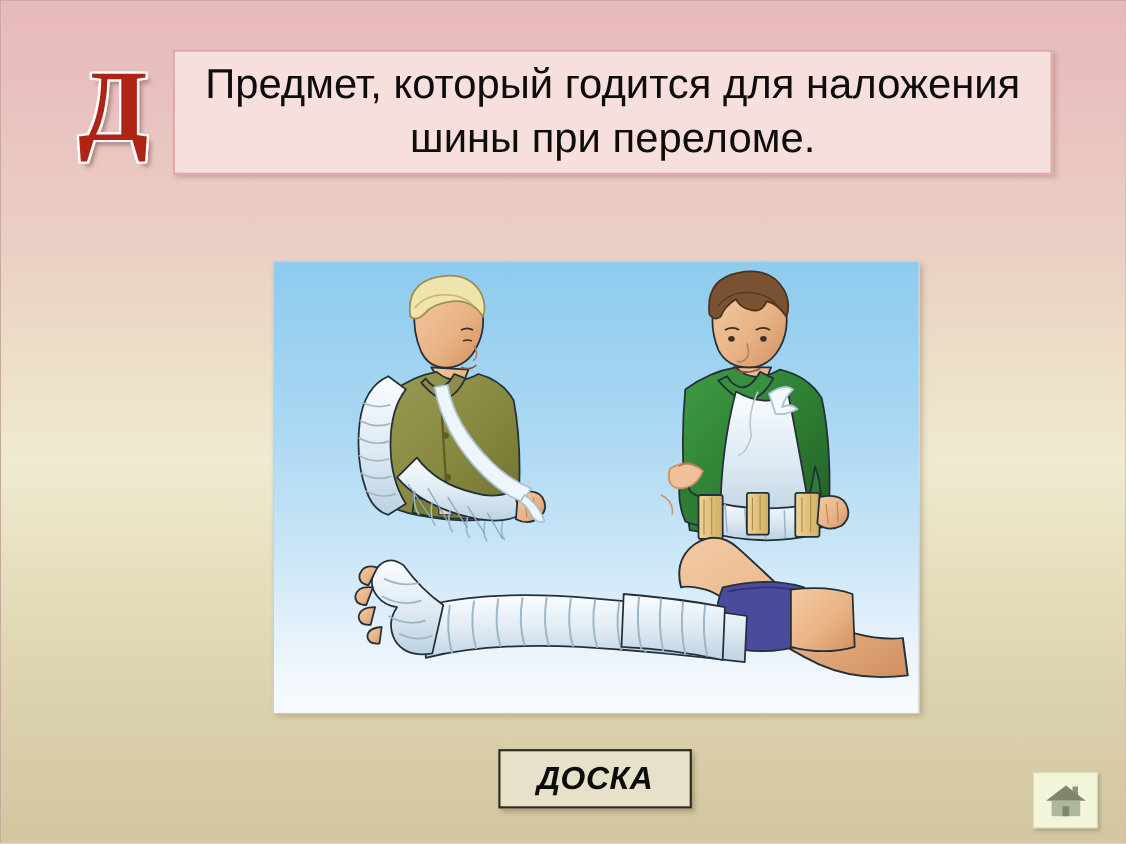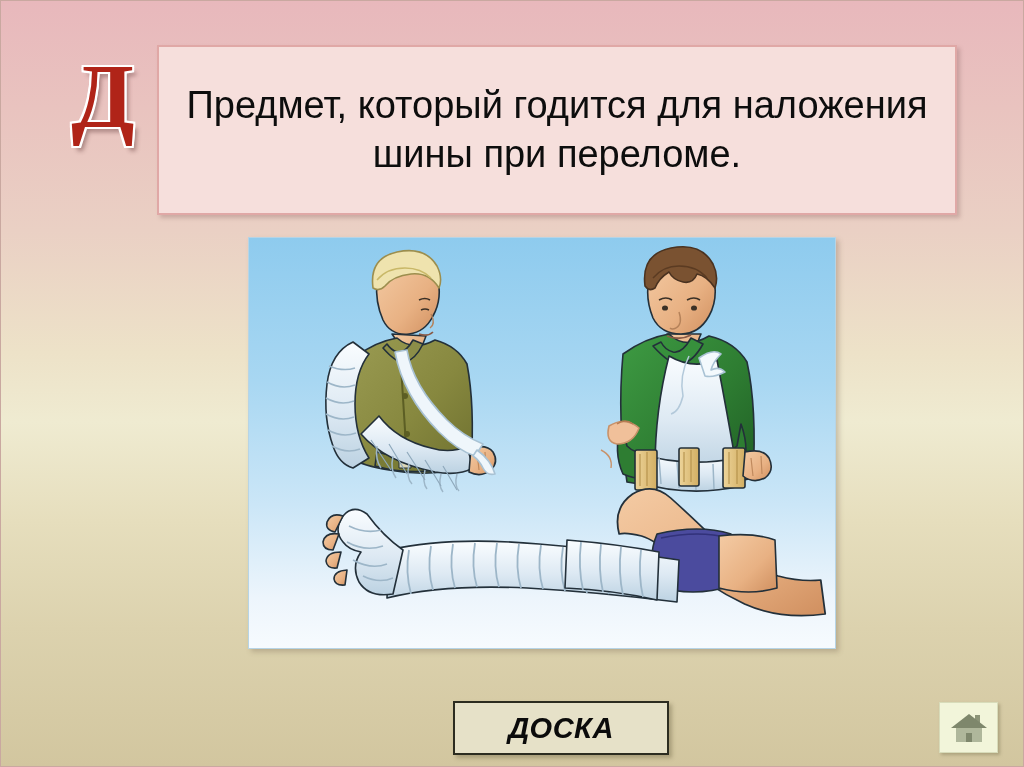--- a/index.html
+++ b/index.html
@@ -59,21 +59,21 @@
        4px 5px 4px rgba(90,50,50,0.45);
     user-select: none;
   }
 
   
   #question-box {
     position: absolute;
     left: 156px;
     top: 44px;
     width: 800px;
-    height: 170px;
+    height: 114px;
     box-sizing: border-box;
     background: #F6DFDC;
     border: 2px solid #E0A8A6;
     box-shadow: 3px 3px 4px rgba(120,80,80,0.28);
     display: flex;
     align-items: center;
     justify-content: center;
     padding: 4px 26px;
   }
   #question-text {
@@ -97,30 +97,29 @@
     box-shadow: 3px 3px 5px rgba(110,90,70,0.30);
     overflow: hidden;
   }
   #illustration svg { display: block; width: 100%; height: 100%; }
 
   
   #answer-box {
     position: absolute;
     left: 452px;
     top: 680px;
-    width: 216px;
+    width: 176px;
     height: 54px;
     box-sizing: border-box;
     background: #E6E1C8;
     border: 2px solid #2C2C20;
     box-shadow: 3px 3px 4px rgba(90,80,50,0.35);
     display: flex;
     align-items: center;
     justify-content: center;
-    margin-top: 20px;
   }
   #answer-text {
     font-size: 29px;
     font-weight: bold;
     font-style: italic;
     color: #0B0B0B;
     letter-spacing: 0.5px;
     font-family: "Liberation Sans", sans-serif;
   }
 

